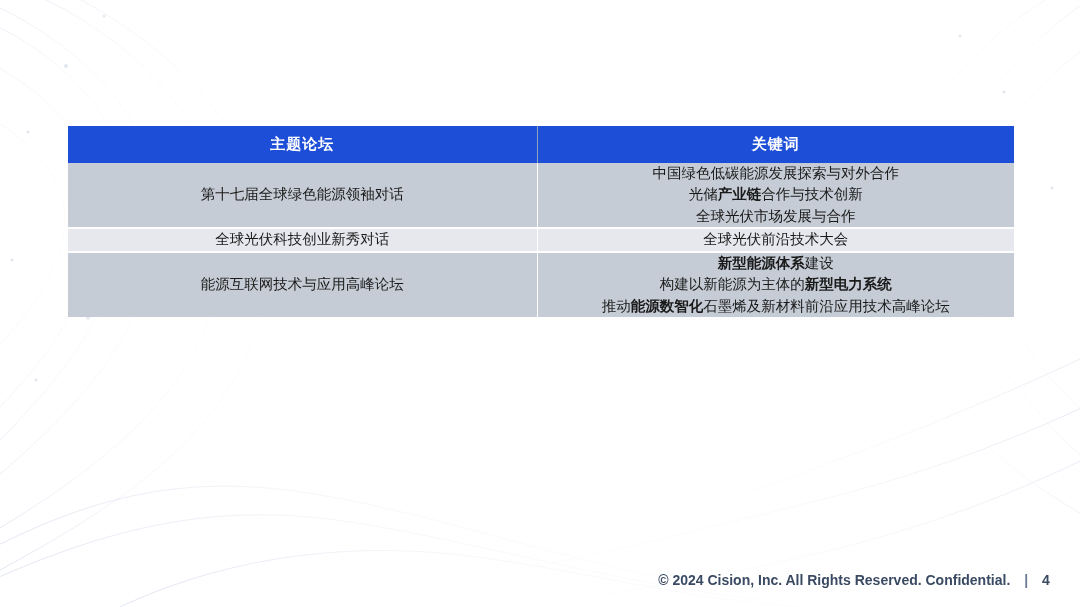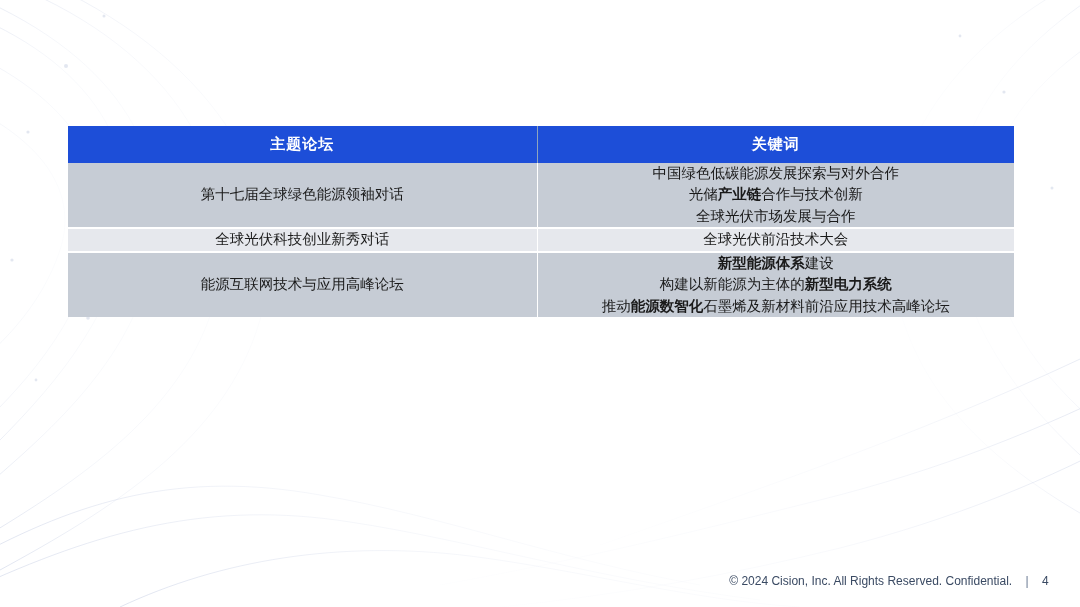--- a/index.html
+++ b/index.html
@@ -102,23 +102,24 @@
   #footer-logo sup {
     font-size: 9px;
     vertical-align: super;
     font-weight: normal;
   }
 
   #footer-copyright {
     position: absolute;
     right: 28px;
     bottom: 19px;
-    font-size: 12px;
+    font-size: 14px;
     color: #3a4a63;
     white-space: nowrap;
+    font-weight: bold;
   }
   #footer-copyright .sep {
     display: inline-block;
     padding: 0 10px;
     color: #6a7b93;
   }
   #footer-copyright .pageno {
     display: inline-block;
     min-width: 10px;
   }

